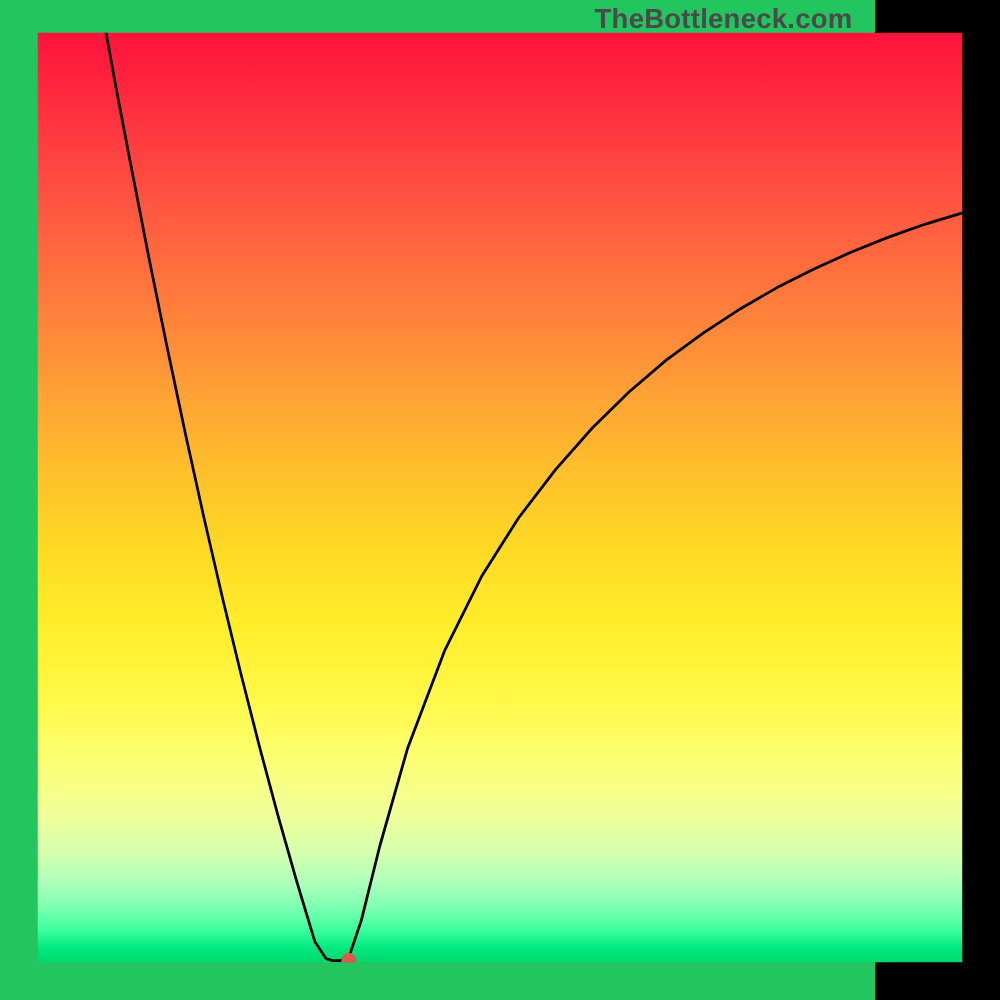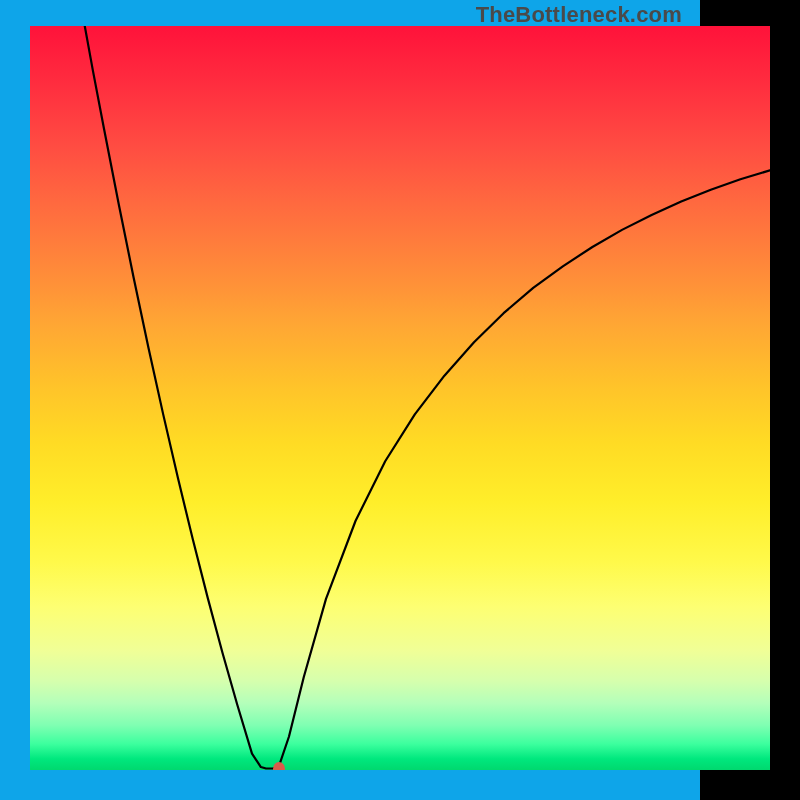--- a/index.html
+++ b/index.html
@@ -8,21 +8,21 @@
     width: 800px;
     height: 800px;
     background: #000;
     font-family: Arial, Helvetica, sans-serif;
     overflow: hidden;
   }
   .frame {
     position: relative;
     width: 700px;
     height: 800px;
-    background: #0ea5e9;
+    background: #22c55e;
   }
   .watermark {
     position: absolute;
     top: 2px;
     right: 18px;
     color: #4a4a4a;
     font-size: 22px;
     font-weight: 600;
     letter-spacing: 0.2px;
     z-index: 5;

